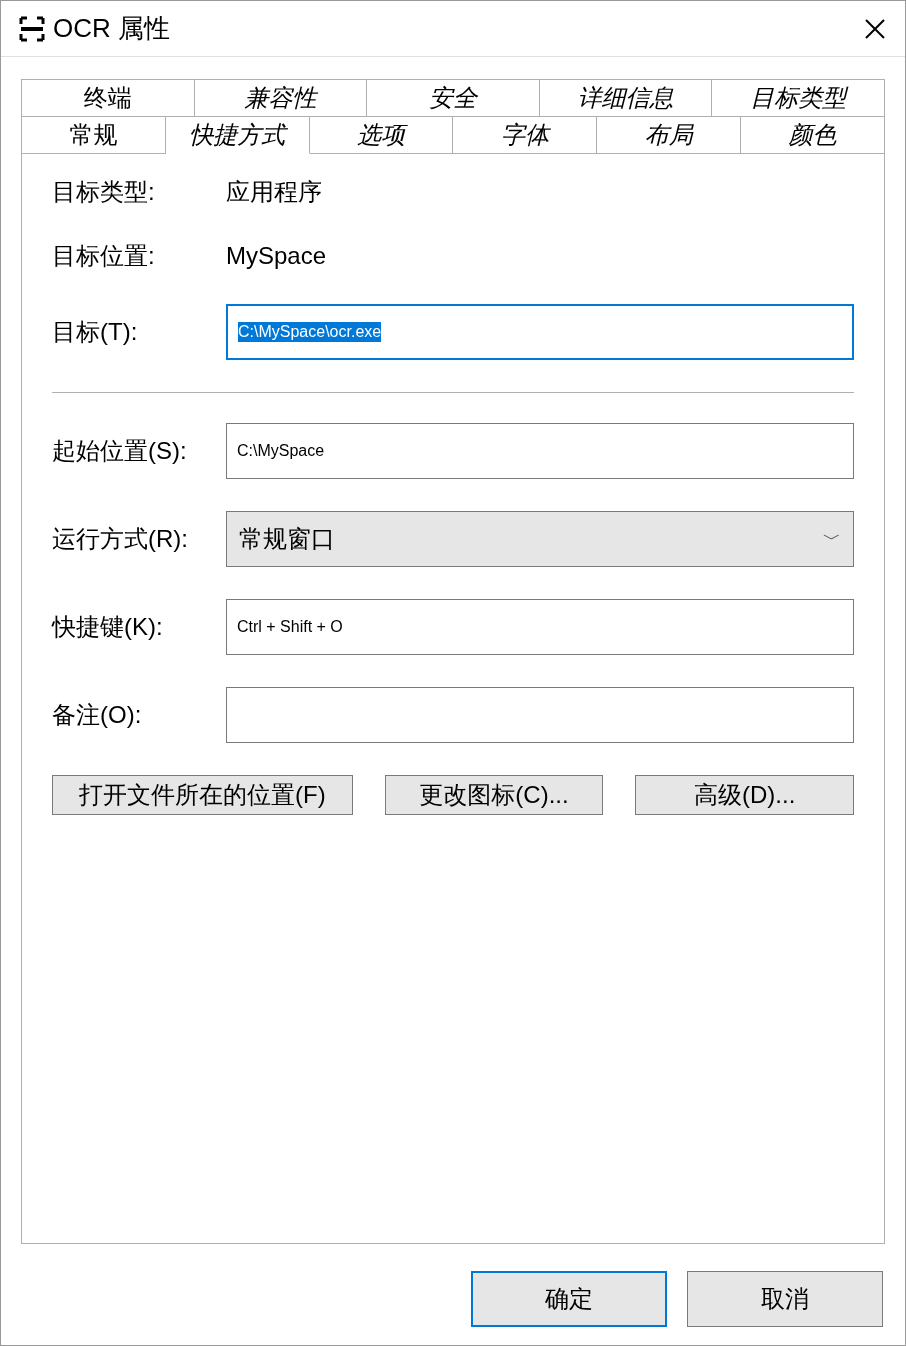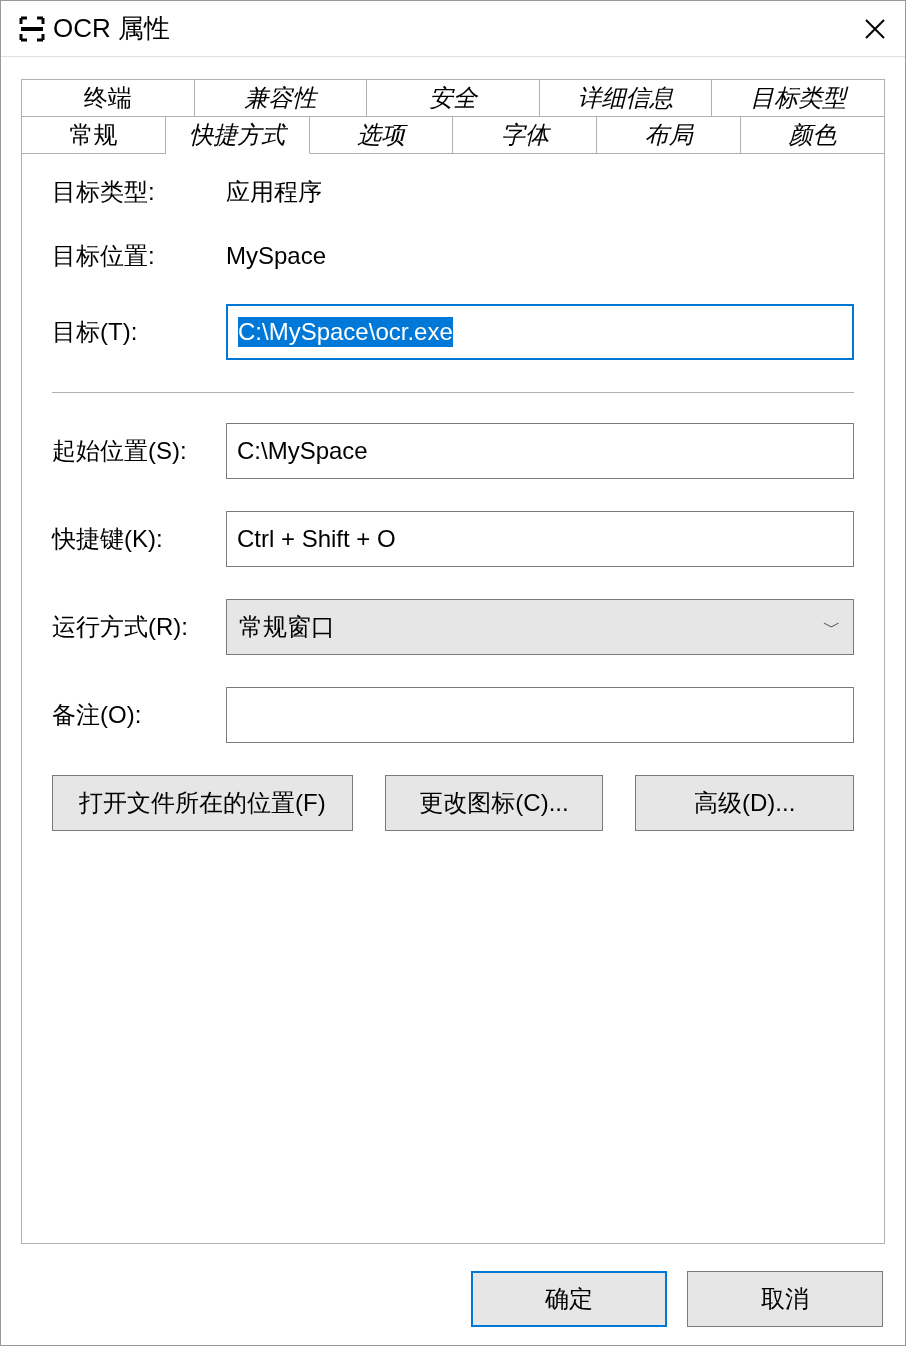--- a/index.html
+++ b/index.html
@@ -98,21 +98,21 @@
     font-size: 24px;
     flex-shrink:0;
   }
   .form-row .value-static {
     font-size: 24px;
   }
   .text-input {
     flex: 1;
     height: 56px;
     border: 1px solid #7a7a7a;
-    font-size: 24px;
+    font-size: 16px;
     padding: 0 10px;
     background: #fff;
     font-family: inherit;
   }
   .text-input.focused {
     border: 2px solid #0078d7;
   }
   .hl {
     background:#0078d7;
     color:#fff;
@@ -138,21 +138,21 @@
     border: none;
     border-top: 1px solid #b0b0b0;
     margin: 8px 0 30px 0;
   }
   .btn-row {
     display:flex;
     gap: 32px;
     margin-top: 10px;
   }
   .btn {
-    height: 56px;
+    height: 40px;
     border: 1px solid #7a7a7a;
     background: #e6e6e6;
     font-size: 24px;
     padding: 0 26px;
     cursor:pointer;
     display:flex;
     align-items:center;
     justify-content:center;
     font-family: inherit;
   }
@@ -236,33 +236,33 @@
   </div>
 
   <hr class="divider2">
 
   <div class="form-row">
     <div class="label">起始位置(S):</div>
     <input class="text-input" value="C:\MySpace" style="">
   </div>
 
   <div class="form-row">
-    <div class="label">快捷键(K):</div>
-    <input class="text-input" value="Ctrl + Shift + O" style="">
-  </div>
-
-  <div class="form-row">
     <div class="label">运行方式(R):</div>
     <div class="select">
       <span>常规窗口</span>
       <span class="chev">﹀</span>
     </div>
   </div>
 
   <div class="form-row">
+    <div class="label">快捷键(K):</div>
+    <input class="text-input" value="Ctrl + Shift + O" style="">
+  </div>
+
+  <div class="form-row">
     <div class="label">备注(O):</div>
     <input class="text-input" value="" style="">
   </div>
 
   <div class="btn-row">
     <button class="btn">打开文件所在的位置(F)</button>
     <button class="btn flex">更改图标(C)...</button>
     <button class="btn flex">高级(D)...</button>
   </div>
 </div>

